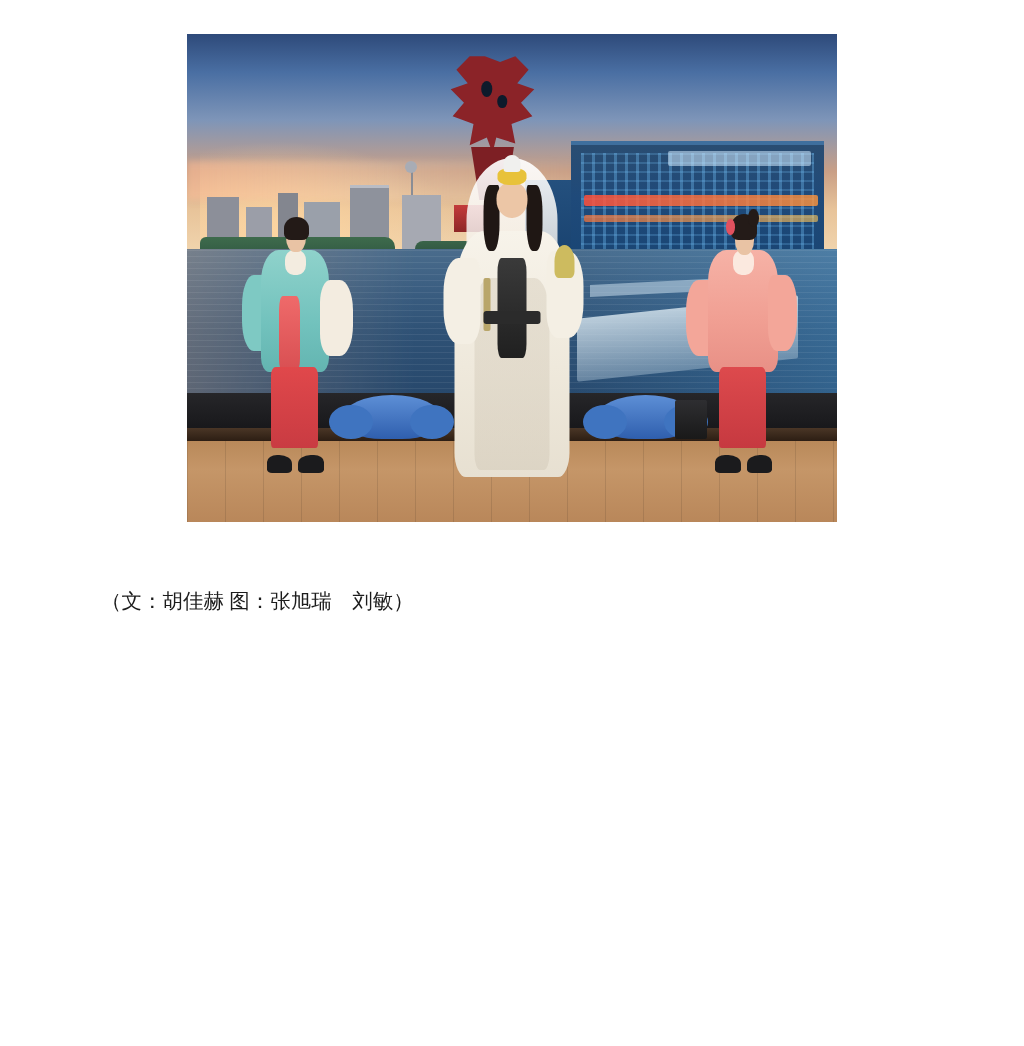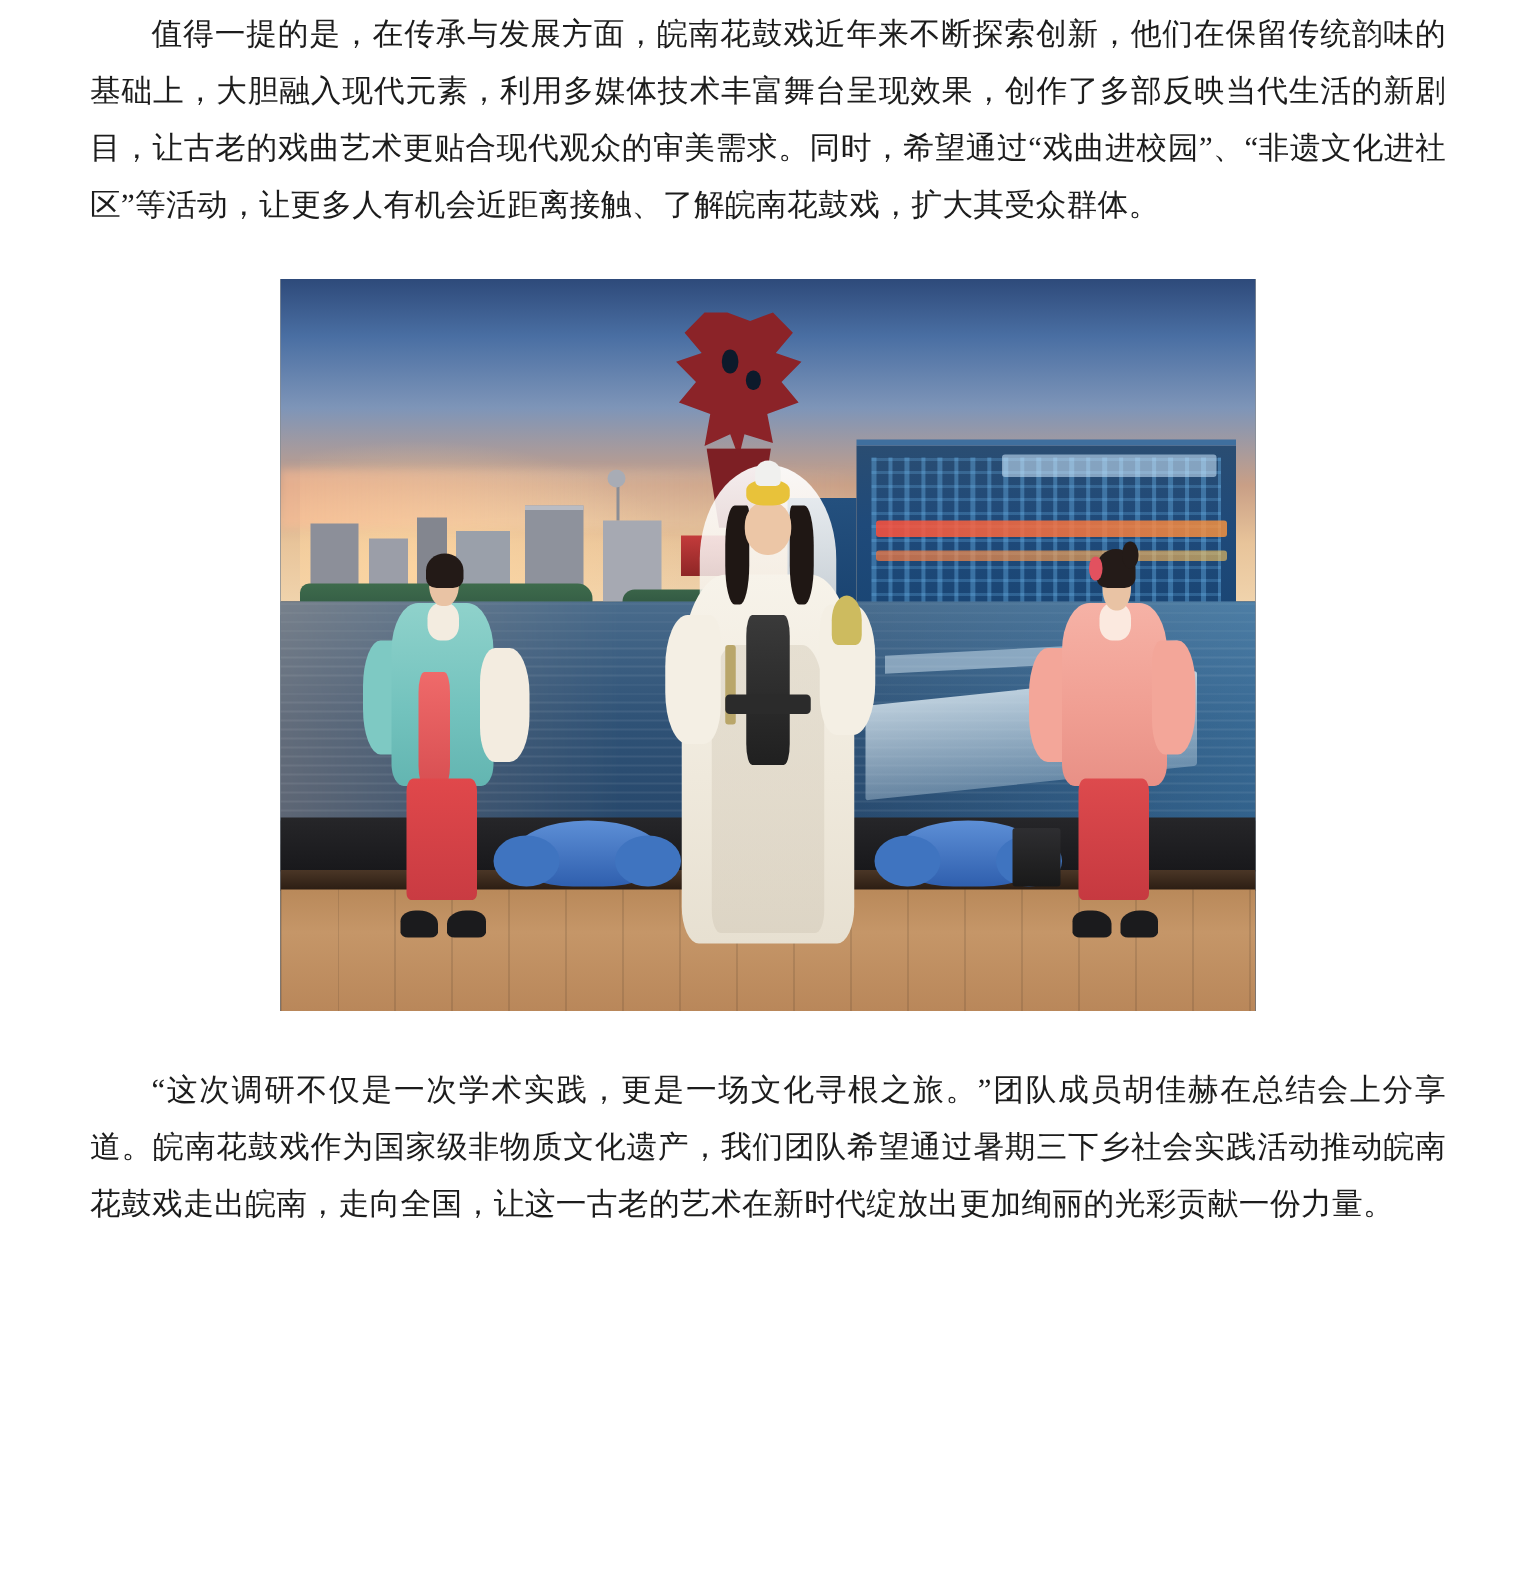--- a/index.html
+++ b/index.html
@@ -337,21 +337,20 @@
     position:absolute; right:20%; bottom:17%; width:5%; height:8%;
     background: linear-gradient(180deg,#2e2e31,#191919); border-radius:2px;
   }
 </style>
 </head>
 <body>
 
 <div class="page">
   <div class="article">
 
-    <p class="body-text">值得一提的是，在传承与发展方面，皖南花鼓戏近年来不断探索创新，他们在保留传统韵味的基础上，大胆融入现代元素，利用多媒体技术丰富舞台呈现效果，创作了多部反映当代生活的新剧目，让古老的戏曲艺术更贴合现代观众的审美需求。同时，希望通过“戏曲进校园”、“非遗文化进社区”等活动，让更多人有机会近距离接触、了解皖南花鼓戏，扩大其受众群体。</p>
 
     <div class="figure">
       <div class="figure-frame" aria-label="三位戏曲演员在舞台上表演，背景为城市夜景 LED 屏幕，舞台前装饰有莲花与祥云图案">
 
         <div class="sky"></div>
         <div class="sky-glow"></div>
         <div class="cloudbank"></div>
 
         <div class="bldgL1"></div>
         <div class="bldgL2"></div>
@@ -449,19 +448,19 @@
           <div class="flower"></div>
           <div class="shoe-l"></div>
           <div class="shoe-r"></div>
         </div>
 
       </div>
     </div>
 
     <div class="para-gap"></div>
 
-    <p class="body-text">“这次调研不仅是一次学术实践，更是一场文化寻根之旅。”团队成员胡佳赫在总结会上分享道。皖南花鼓戏作为国家级非物质文化遗产，我们团队希望通过暑期三下乡社会实践活动推动皖南花鼓戏走出皖南，走向全国，让这一古老的艺术在新时代绽放出更加绚丽的光彩贡献一份力量。</p>
 
     <div class="para-gap-sm"></div>
 
+    <p class="credits">（文：胡佳赫 图：张旭瑞　刘敏）</p>
 
   </div>
 </div>
 
 </body></html>

